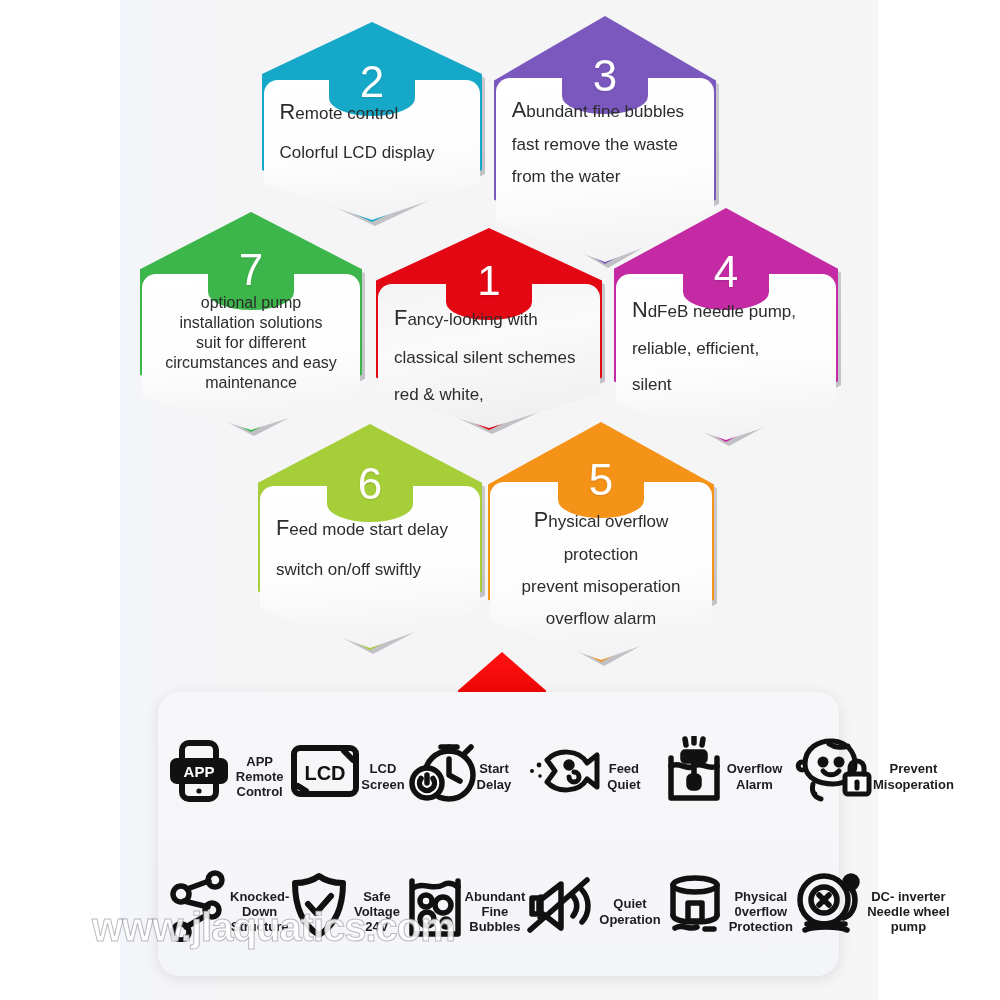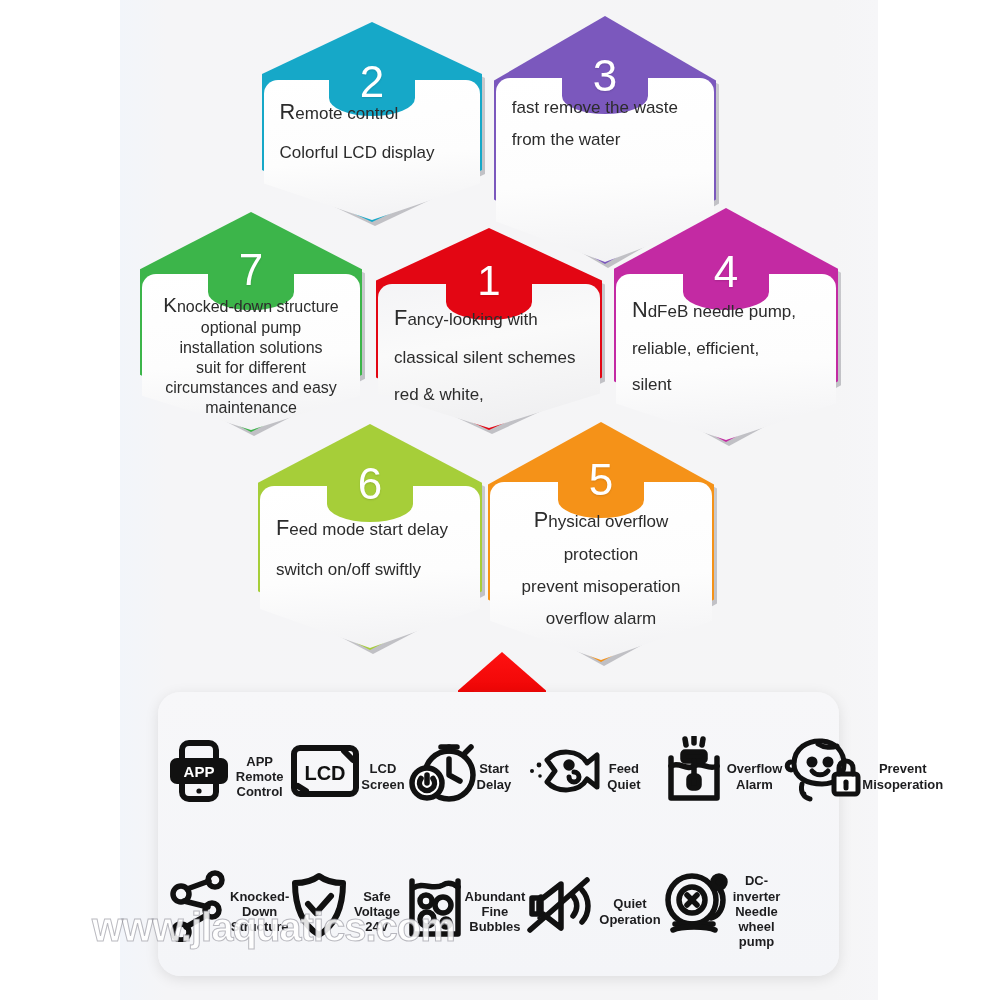--- a/index.html
+++ b/index.html
@@ -133,33 +133,33 @@
     </div>
   </div>
 
   <div class="hex" style="left:494px;top:16px;--w:222px;--h:248px;--c:#7b58bd;--bodytop:62px;--nw:86px;--nh:36px;--numtop:38px;--numsize:44px;--txttop:82px;--fs:17px;--lgap:13px;--tipcut:22%;">
     <div class="shadow"></div>
     <div class="top"></div>
     <div class="body"></div>
     <div class="notch"></div>
     <div class="num">3</div>
     <div class="txt">
+      <p><span class="cap">A</span><span>bundant fine bubbles</span></p>
       <p>fast remove the waste</p>
       <p>from the water</p>
     </div>
   </div>
 
   <div class="hex" style="left:140px;top:212px;--w:222px;--h:220px;--c:#3cb54a;--bodytop:62px;--nw:86px;--nh:36px;--numtop:36px;--numsize:44px;--txttop:82px;--fs:16px;--lgap:2px;--tipcut:22%;--align:center;">
     <div class="shadow"></div>
     <div class="top"></div>
     <div class="body"></div>
     <div class="notch"></div>
     <div class="num">7</div>
     <div class="txt" style="left:2%;right:2%;">
-      <p><span class="cap">K</span><span>nocked-down structure</span></p>
       <p>optional pump</p>
       <p>installation solutions</p>
       <p>suit for different</p>
       <p>circumstances and easy</p>
       <p>maintenance</p>
     </div>
   </div>
 
   <div class="hex" style="left:376px;top:228px;--w:226px;--h:202px;--c:#e30613;--bodytop:56px;--nw:86px;--nh:36px;--numtop:32px;--numsize:42px;--txttop:78px;--fs:17px;--lgap:18px;--tipcut:24%;">
     <div class="shadow"></div>
@@ -388,20 +388,37 @@
             <path d="M57 16 C65 25 65 39 57 48"></path>
             <path d="M5 56 L62 6"></path>
           </svg>
         </div>
         <div class="lbl">
           <div>Quiet</div>
           <div>Operation</div>
         </div>
       </div>
 
+      <div class="feature">
+        <div class="glyph">
+          <svg width="68" height="66" viewBox="0 0 68 66" fill="none" stroke="#111" stroke-width="5.5" stroke-linecap="round" stroke-linejoin="round">
+            <ellipse cx="34" cy="12" rx="22" ry="7"></ellipse>
+            <path d="M12 12 L12 42"></path>
+            <path d="M56 12 L56 42"></path>
+            <path d="M12 42 C12 46 20 49 34 49 C48 49 56 46 56 42"></path>
+            <rect x="27" y="30" width="14" height="18"></rect>
+            <path d="M14 55 C22 50 28 58 36 54"></path>
+            <path d="M44 56 L53 56"></path>
+          </svg>
+        </div>
+        <div class="lbl">
+          <div>Physical 0verflow</div>
+          <div>Protection</div>
+        </div>
+      </div>
 
       <div class="feature">
         <div class="glyph">
           <svg width="70" height="68" viewBox="0 0 70 68" fill="none" stroke="#111" stroke-width="5.5" stroke-linecap="round" stroke-linejoin="round">
             <circle cx="31" cy="28" r="24"></circle>
             <circle cx="31" cy="28" r="13"></circle>
             <path d="M26 23 L36 33"></path>
             <path d="M36 23 L26 33"></path>
             <path d="M50 12 C58 14 62 20 62 28 C62 36 58 44 50 46"></path>
             <circle cx="58" cy="10" r="6" fill="#111" stroke="#111"></circle>

